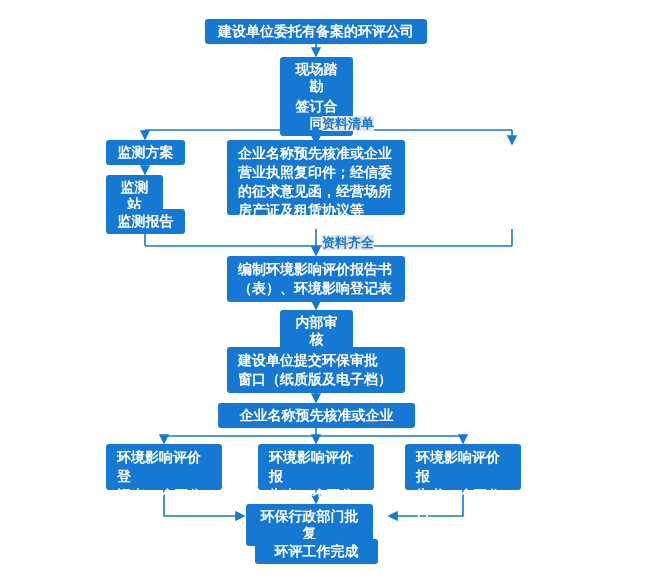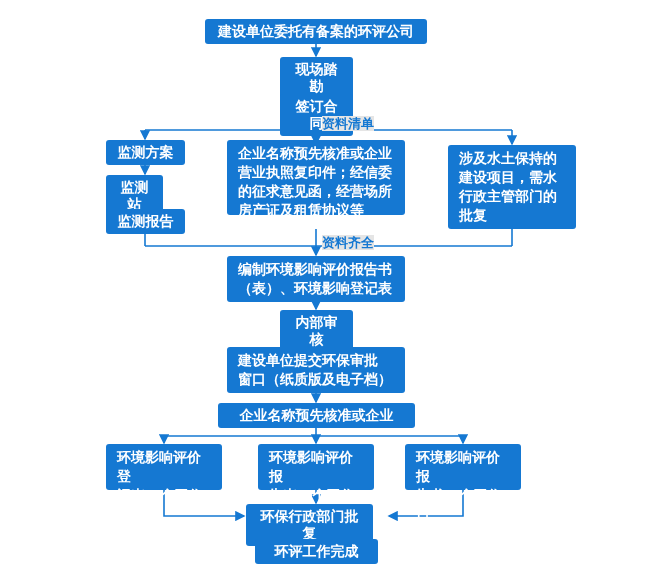--- a/index.html
+++ b/index.html
@@ -113,24 +113,20 @@
 
   <div class="box" style="left:106px; top:175px; width:57px;">监测站</div>
 
   <div class="box" style="left:106px; top:209px; width:79px;">监测报告</div>
 
   <div class="box multi" style="left:227px; top:140px; width:178px; height:75px;">企业名称预先核准或企业
 营业执照复印件；经信委
 的征求意见函，经营场所
 房产证及租赁协议等</div>
 
-  <div class="box multi" style="left:448px; top:145px; width:128px; height:84px;">涉及水土保持的
-建设项目，需水
-行政主管部门的
-批复</div>
 
   <div class="flow-label" style="left:322px; top:235px;">资料齐全</div>
 
   <div class="box multi" style="left:227px; top:256px; width:178px; height:46px;">编制环境影响评价报告书
 （表）、环境影响登记表</div>
 
   <div class="box" style="left:280px; top:310px; width:73px;">内部审核</div>
 
   <div class="box multi" style="left:227px; top:347px; width:178px; height:46px;">建设单位提交环保审批
 窗口（纸质版及电子档）</div>

